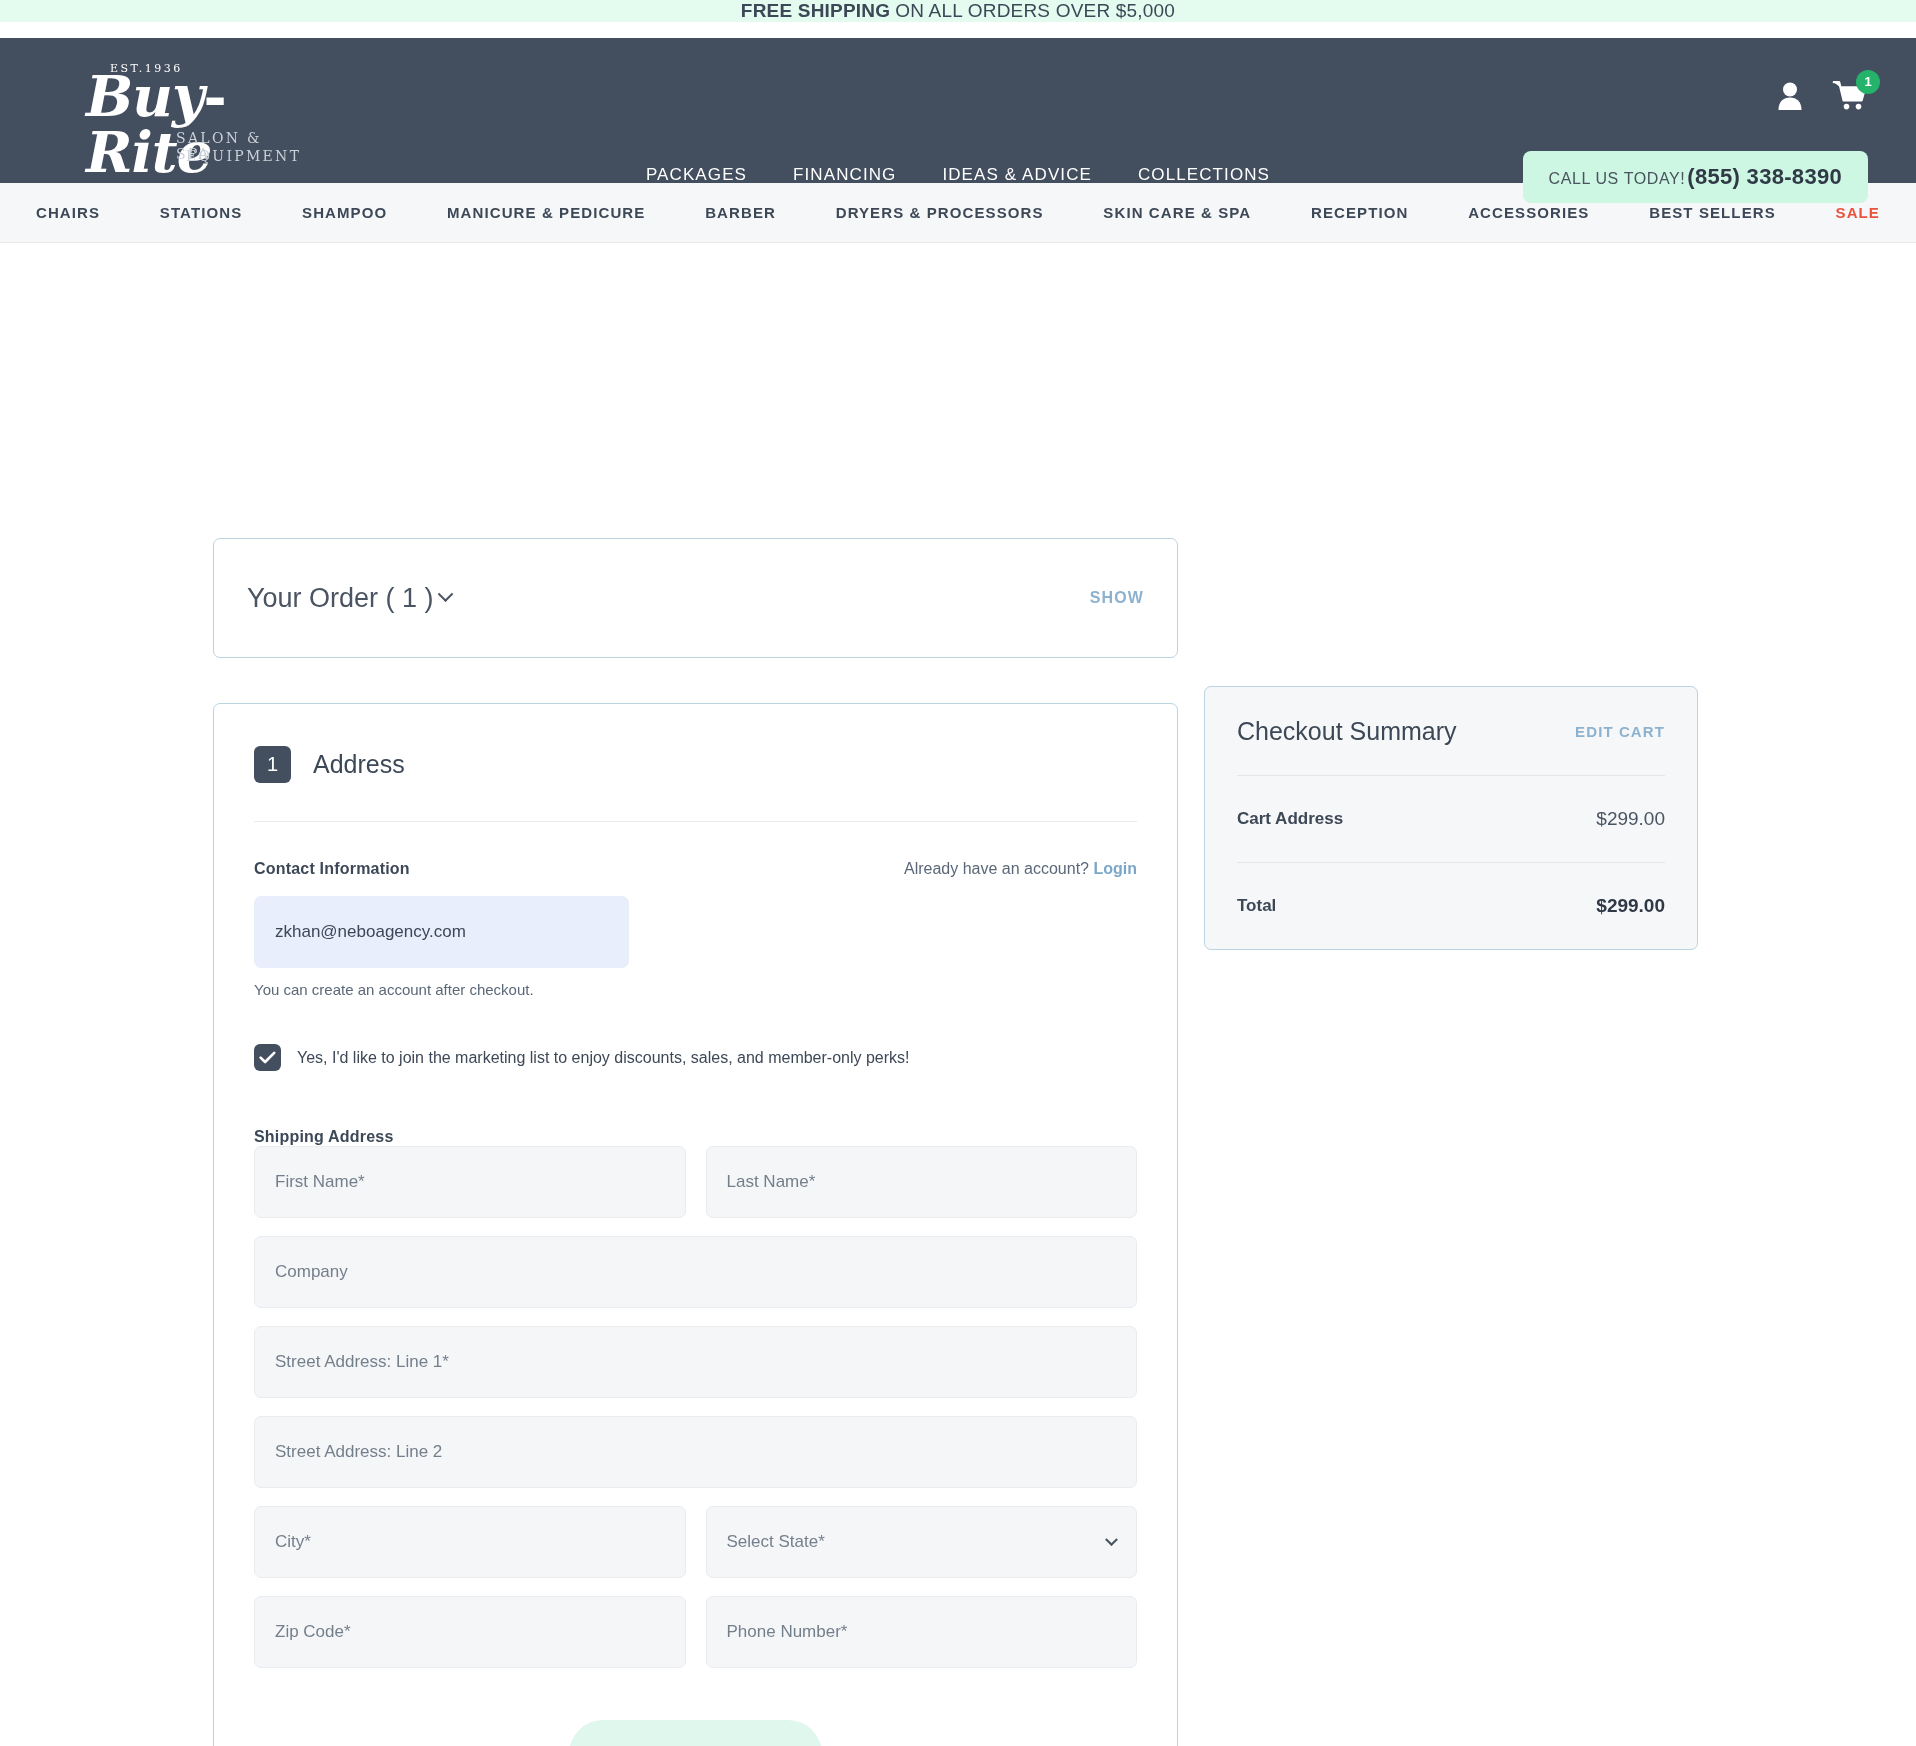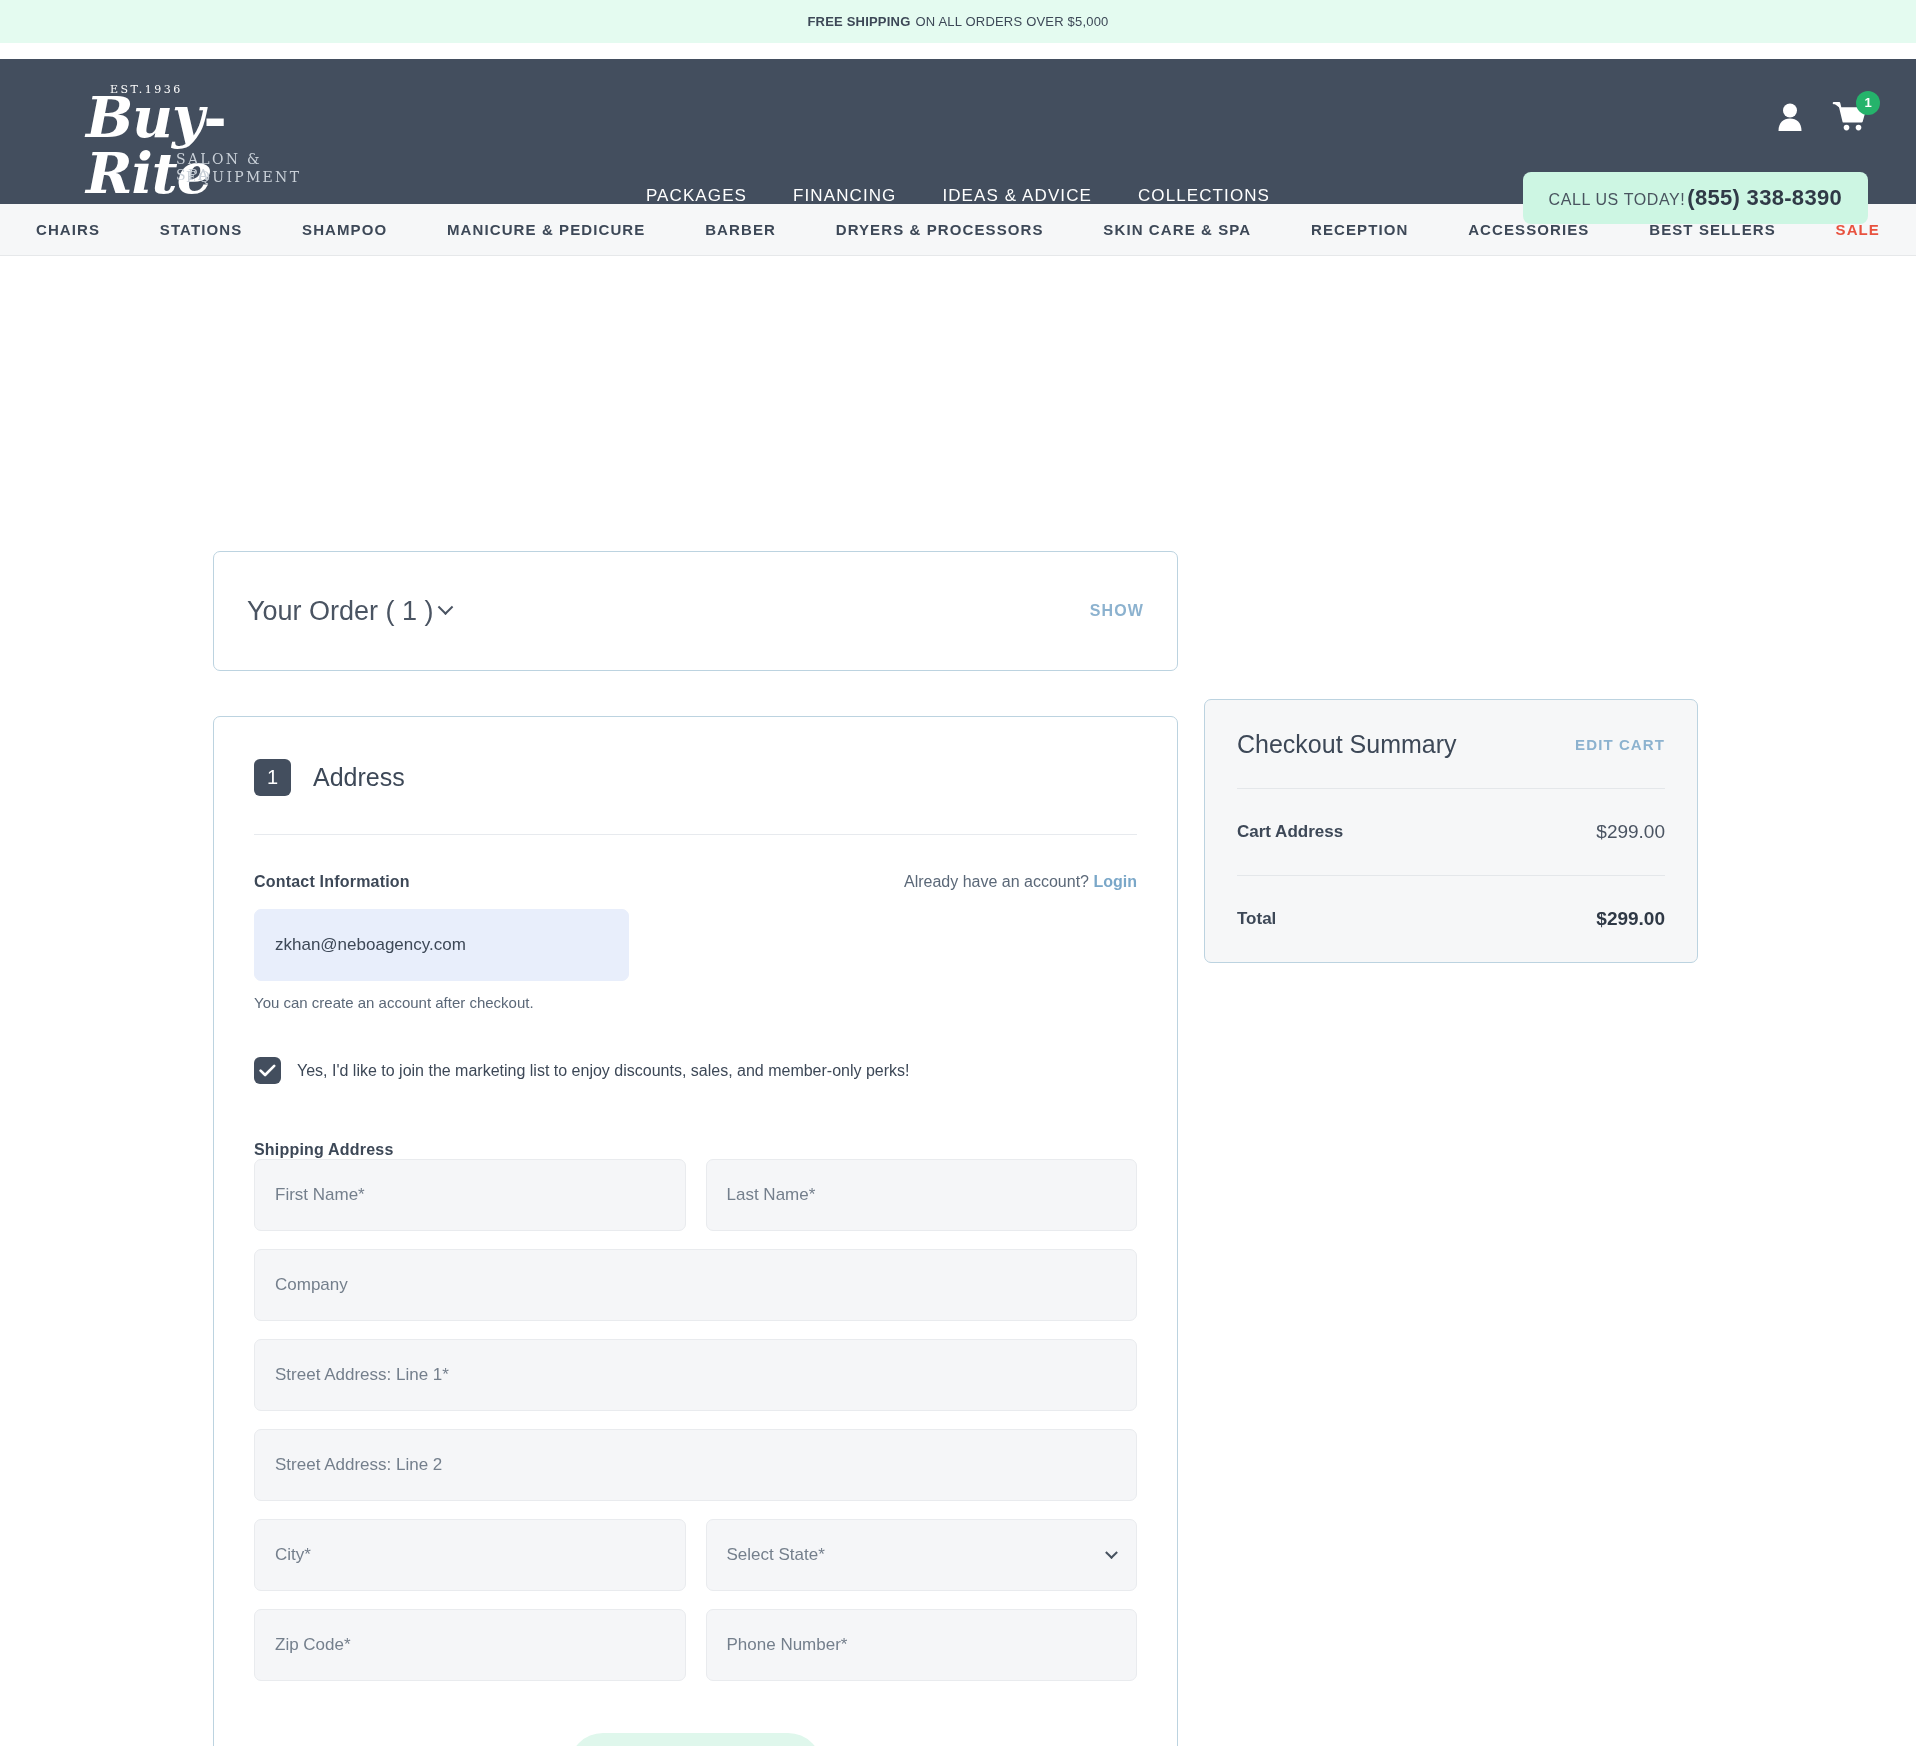--- a/index.html
+++ b/index.html
@@ -7,26 +7,26 @@
     width: 1916px;
     background: #ffffff;
     font-family: "Liberation Sans", sans-serif;
     -webkit-font-smoothing: antialiased;
   }
   body { min-height: 1746px; overflow-x: hidden; }
 
   
   .promo-bar {
     background: #e4fbf0;
-    height: 43px;
+    height: 22px;
     display: flex;
     align-items: center;
     justify-content: center;
     color: #3d4857;
-    font-size: 13px;
+    font-size: 19px;
     letter-spacing: .2px;
   }
   .promo-bar .strong { font-weight: 700; margin-right: 5px; }
 
   
   .header {
     background: #434e5e;
     height: 145px;
     position: relative;
     display: flex;
@@ -138,21 +138,21 @@
     color: #303a47;
     font-size: 22px;
     font-weight: 700;
     letter-spacing: .3px;
   }
 
   
   .cat-nav {
     background: #f6f7f8;
     border-bottom: 1px solid #e6e8ea;
-    height: 52px;
+    height: 60px;
     display: flex;
     align-items: center;
     padding: 0 36px;
     justify-content: space-between;
   }
   .cat-nav a {
     color: #3d4857;
     font-size: 15px;
     font-weight: 700;
     letter-spacing: 1.1px;

